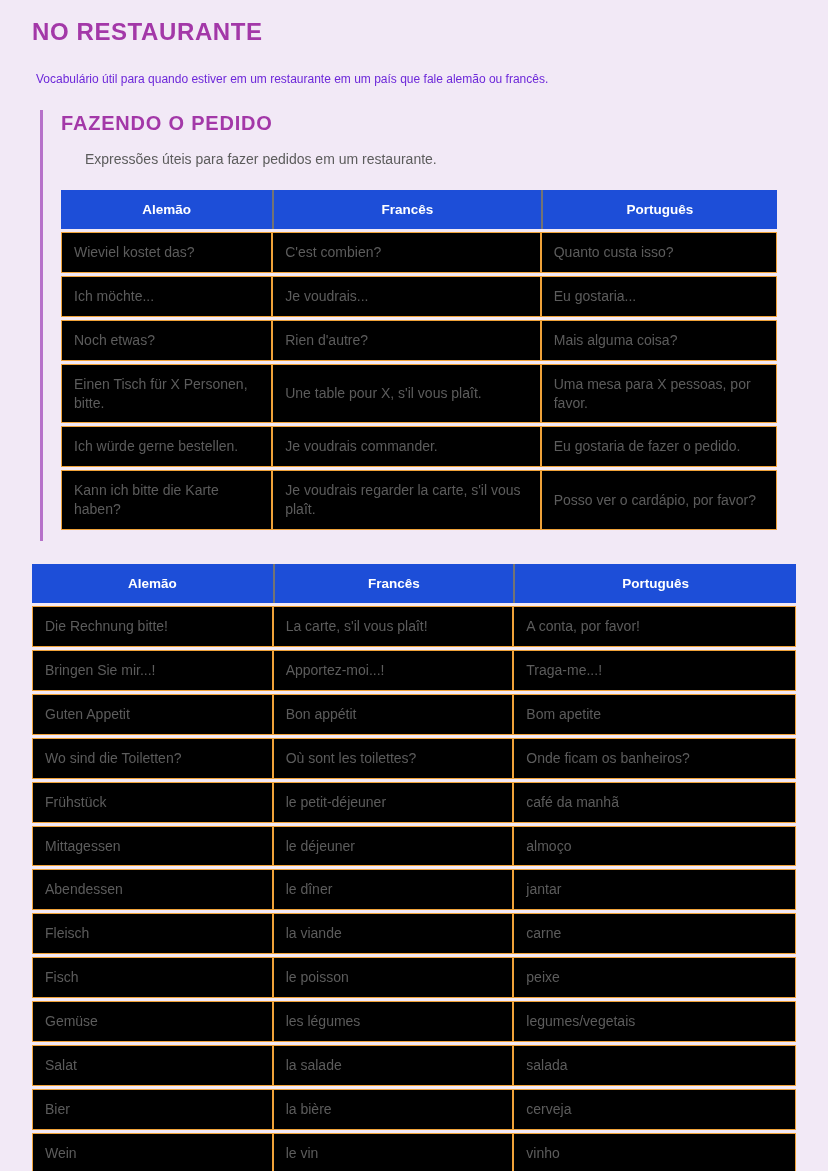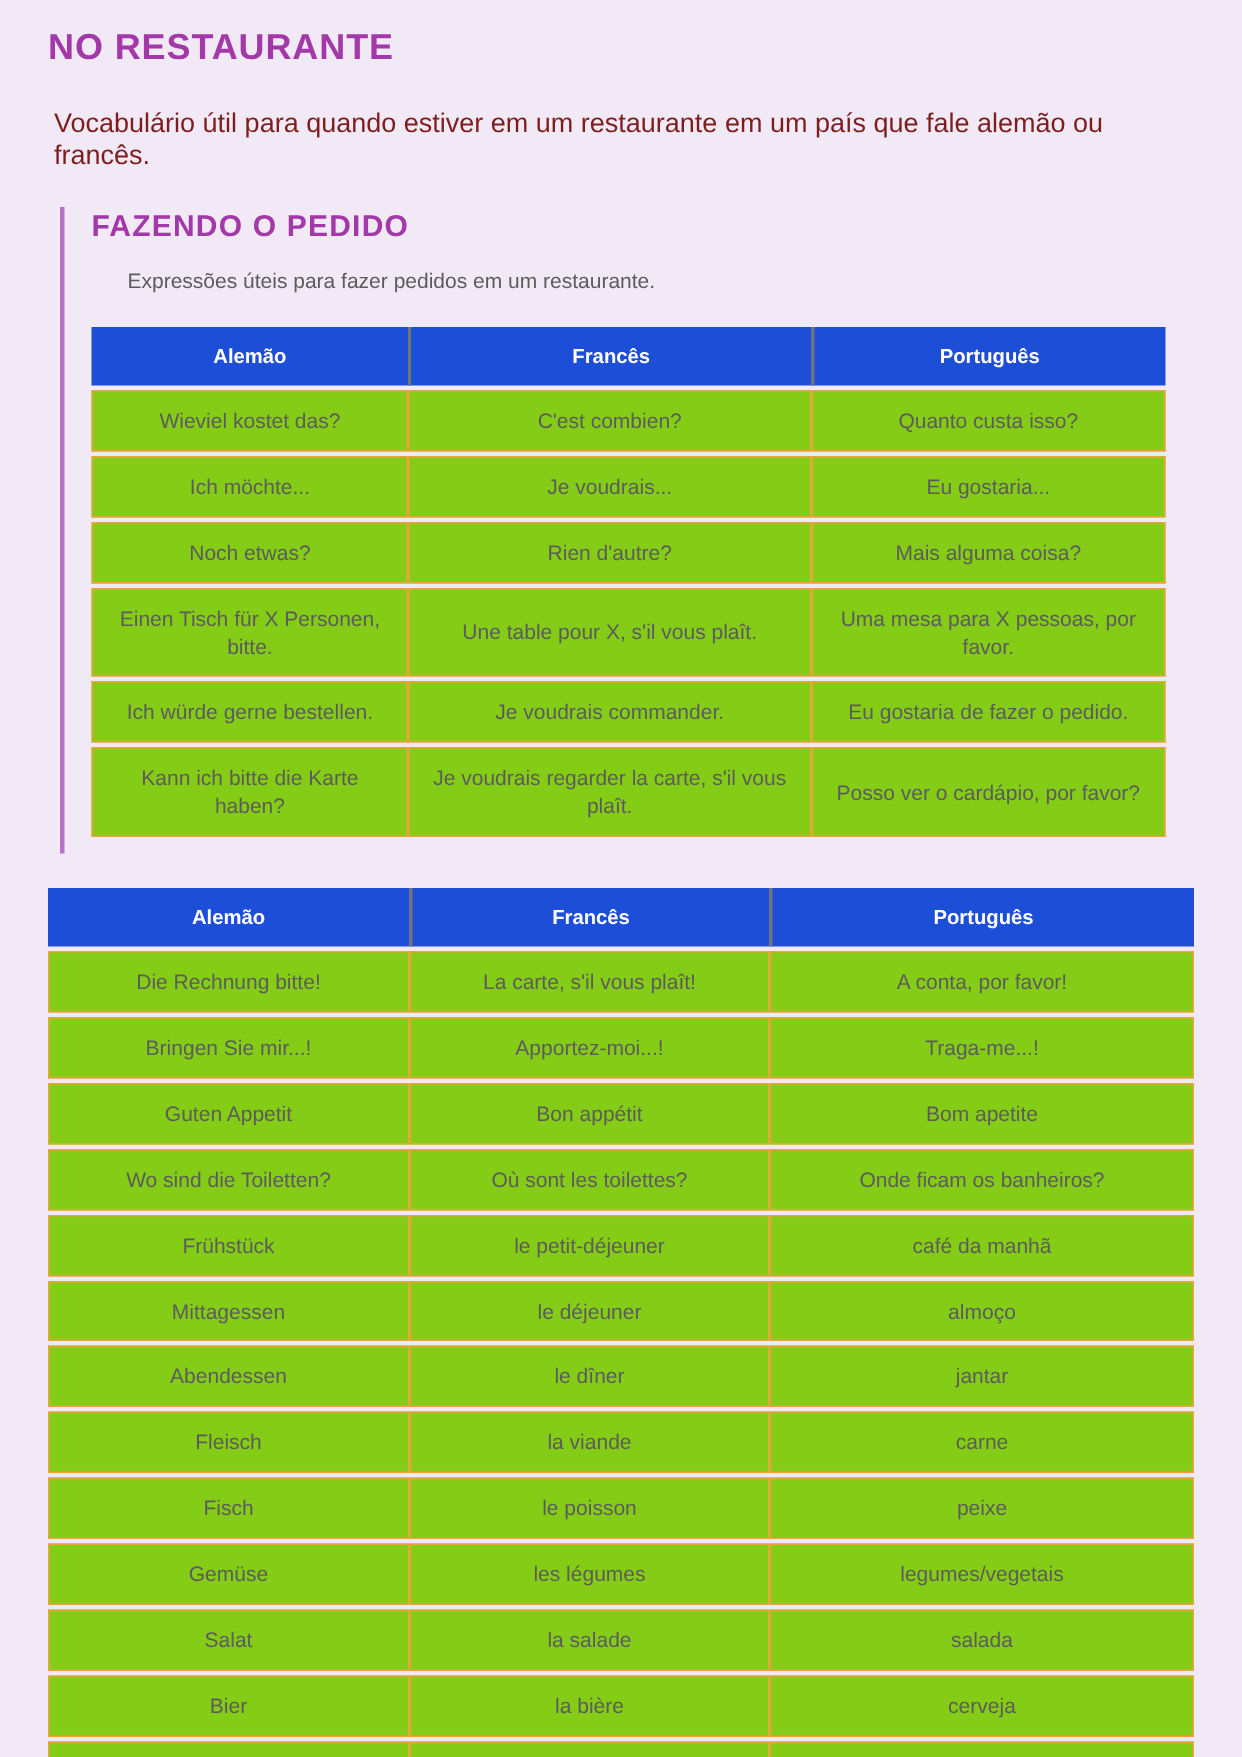--- a/index.html
+++ b/index.html
@@ -16,22 +16,22 @@
   }
   .page-title {
     color: #a338a8;
     font-size: 24px;
     font-weight: bold;
     letter-spacing: 0.6px;
     margin: 4px 0 0 0;
   }
   .intro {
     margin: 26px 0 0 4px;
-    font-size: 18px;
-    color: #7f1d1d;
+    font-size: 12px;
+    color: #6d28d9;
   }
   .section {
     margin: 24px 0 0 8px;
     border-left: 3px solid #b671c9;
     padding: 2px 0 8px 18px;
   }
   .section-title {
     color: #a338a8;
     font-size: 20px;
     font-weight: bold;
@@ -51,24 +51,24 @@
   th {
     background: #1d4ed8;
     color: #ffffff;
     font-size: 13.5px;
     font-weight: bold;
     padding: 12px 8px;
     text-align: center;
   }
   th:not(:first-child) { border-left: 2px solid #737373; }
   td {
-    background: #84cc16;
+    background: #000000;
     border: 1px solid #efa239;
     font-size: 14px;
-    text-align: center;
+    text-align: left;
     padding: 10px 12px;
     line-height: 1.35;
     color: #5c5c5c;
   }
   .t1 col.c0 { width: 29.5%; } .t1 col.c1 { width: 37.5%; } .t1 col.c2 { width: 33%; }
   .t2 col.c0 { width: 31.5%; } .t2 col.c1 { width: 31.5%; } .t2 col.c2 { width: 37%; }
 </style>
 </head>
 <body>
 

